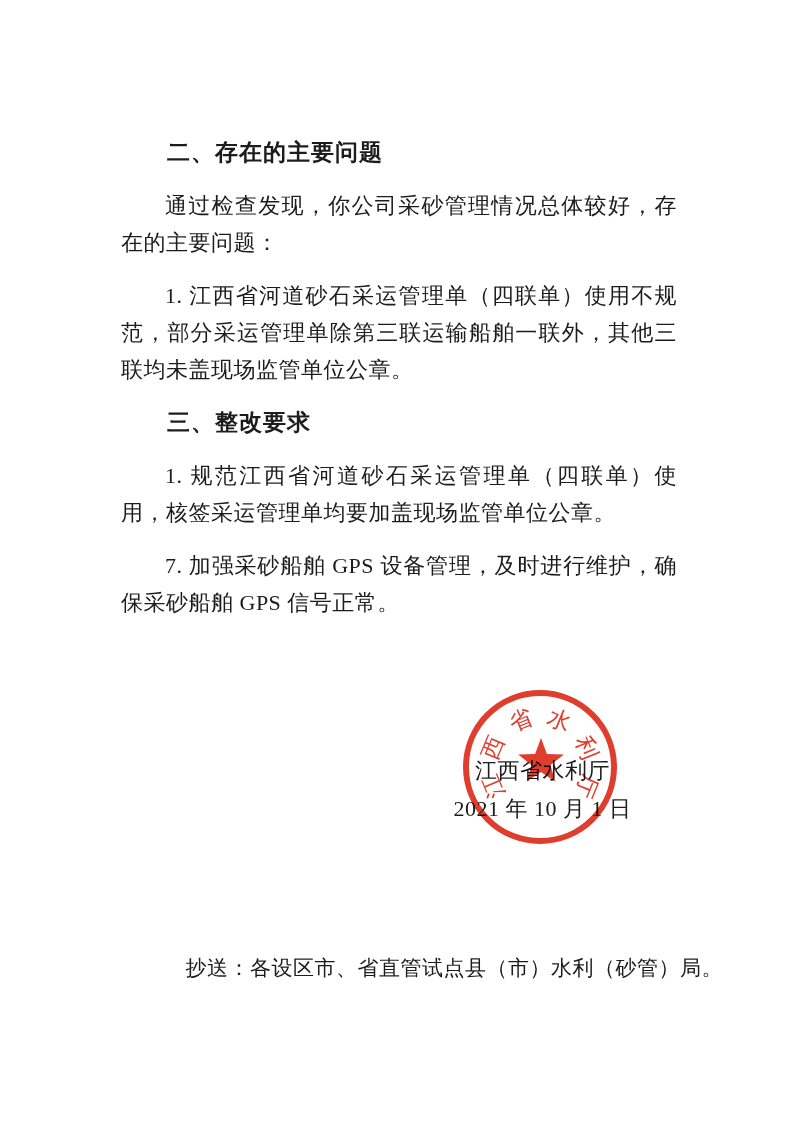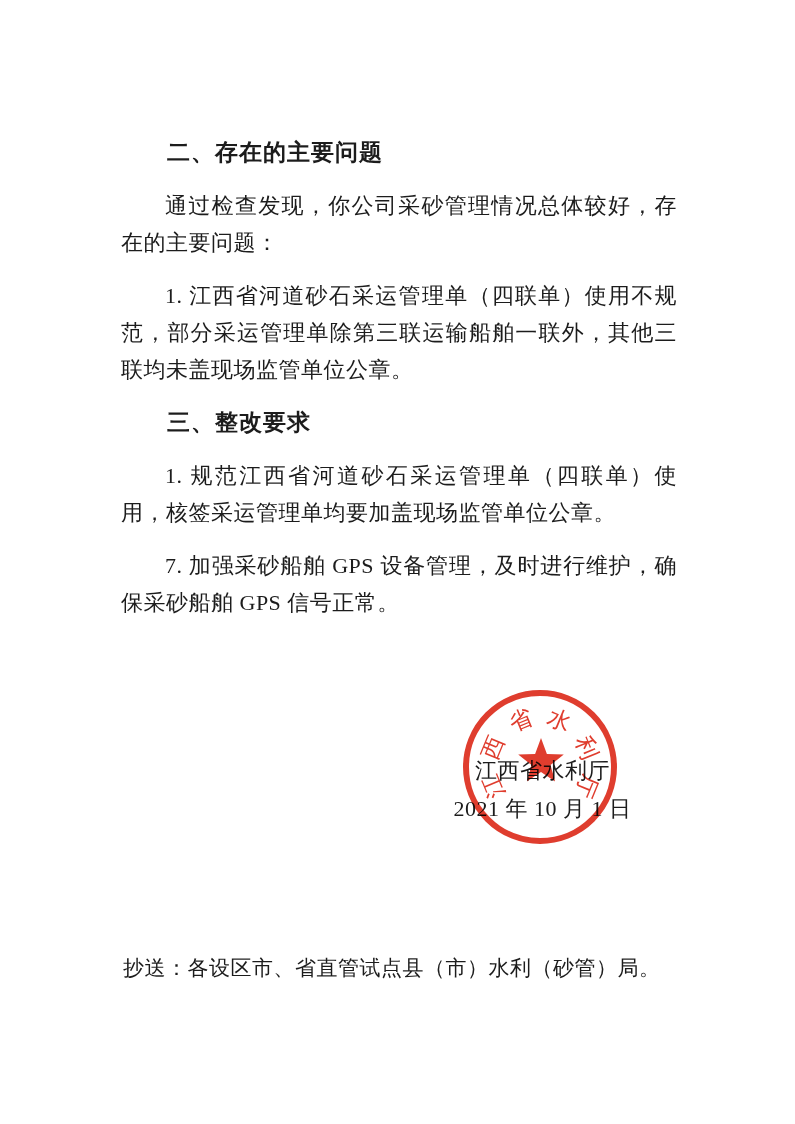--- a/index.html
+++ b/index.html
@@ -49,20 +49,21 @@
     opacity: 0.92;
     filter: blur(0.3px);
   }
   .copy-note {
     position: absolute;
     left: 123px; top: 952px;
     width: 600px;
     font-size: 21px;
     line-height: 32px;
     letter-spacing: 0.5px;
+    text-align: right;
   }
 </style>
 </head>
 <body>
 
 <div class="page">
 
   <div class="content">
     <p class="h">二、存在的主要问题</p>
     <p>通过检查发现，你公司采砂管理情况总体较好，存在的主要问题：</p>

